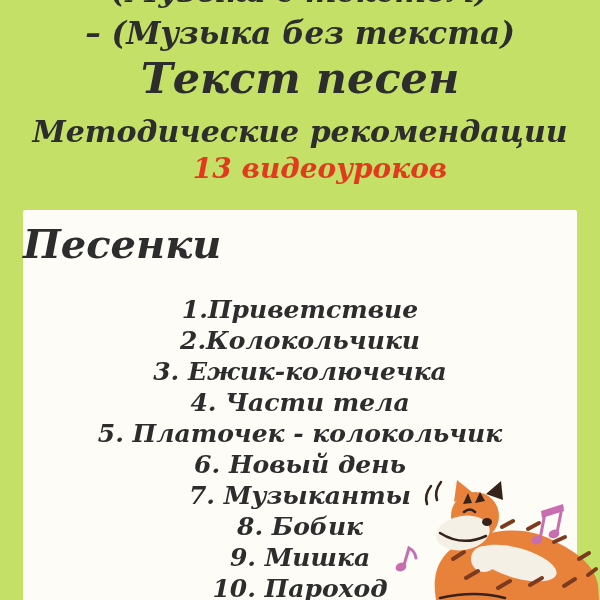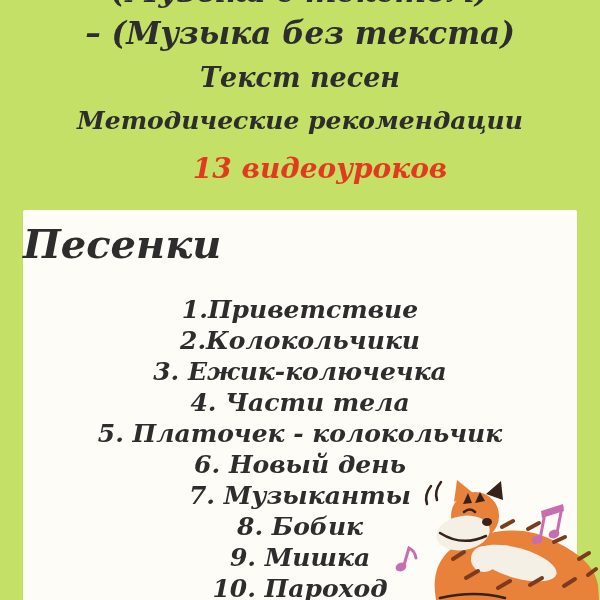--- a/index.html
+++ b/index.html
@@ -8,22 +8,22 @@
     background:var(--bg,#c4e066);
     font-family:"DejaVu Serif", serif;
   }
   .hdr-line{
     position:absolute;left:0;width:600px;text-align:center;
     color:var(--ink,#2d2d2d);font-style:italic;font-weight:bold;
     white-space:nowrap;
   }
   .hdr-cut{top:-27px;font-size:30px;line-height:38px;}
   .hdr-l2{top:12px;font-size:31px;line-height:42px;}
-  .hdr-l3{top:57px;font-size:27px;line-height:42px;}
-  .hdr-l4{top:100px;font-size:25px;line-height:42px;}
+  .hdr-l3{top:57px;font-size:43px;line-height:42px;}
+  .hdr-l4{top:111px;font-size:30px;line-height:42px;}
   .hdr-red{top:143px;font-size:28px;line-height:52px;color:var(--accent,#e23a1e);padding-left:20px;}
   .card{
     position:absolute;left:23px;top:210px;width:554px;height:395px;
     background:var(--card,#fdfcf7);border-radius:2px;
   }
   .card-title{
     position:absolute;left:0;top:8px;width:100%;text-align:left;
     font-size:40px;line-height:52px;font-style:italic;font-weight:bold;
     color:var(--ink,#2d2d2d);
   }

